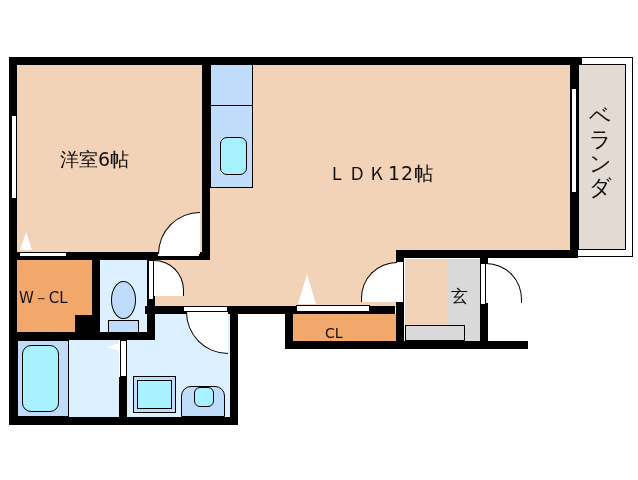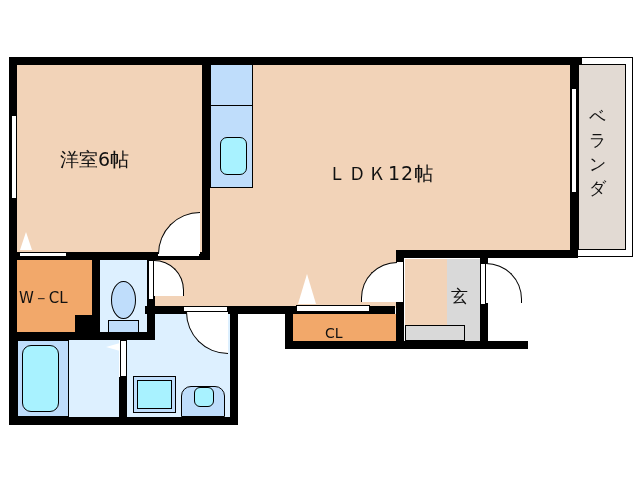--- a/index.html
+++ b/index.html
@@ -89,16 +89,16 @@
 <div class="fixture" style="left:22px;top:345px;width:37px;height:67px;background:#A8F2FF;border-radius:9px;"></div>
 
 <div class="fixture" style="left:133px;top:376px;width:43px;height:37px;background:#BFDDFB;"></div>
 <div class="fixture" style="left:137px;top:380px;width:35px;height:29px;background:#A8F2FF;"></div>
 
 <div class="fixture" style="left:181px;top:386px;width:44px;height:31px;background:#BFDDFB;border-radius:10px 10px 0 0;"></div>
 <div class="fixture" style="left:194px;top:387px;width:20px;height:20px;background:#A8F2FF;border-radius:6px;"></div>
 
 <div class="label" style="left:60px;top:147px;font-size:19px;">洋室6帖</div>
 <div class="label" style="left:328px;top:161px;font-size:19px;letter-spacing:1px;">ＬＤＫ12帖</div>
-<div class="label" style="left:589px;top:104px;width:20px;font-size:17px;line-height:24px;white-space:normal;word-break:break-all;">ベランダ</div>
+<div class="label" style="left:589px;top:104px;width:20px;font-size:22px;line-height:24px;white-space:normal;word-break:break-all;">ベランダ</div>
 <div class="label" style="left:19px;top:289px;font-size:15px;text-align:center;">W－CL</div>
 <div class="label" style="left:325px;top:325px;font-size:14px;">CL</div>
 <div class="label" style="left:451px;top:285px;font-size:17px;">玄</div>
 
 </body></html>

